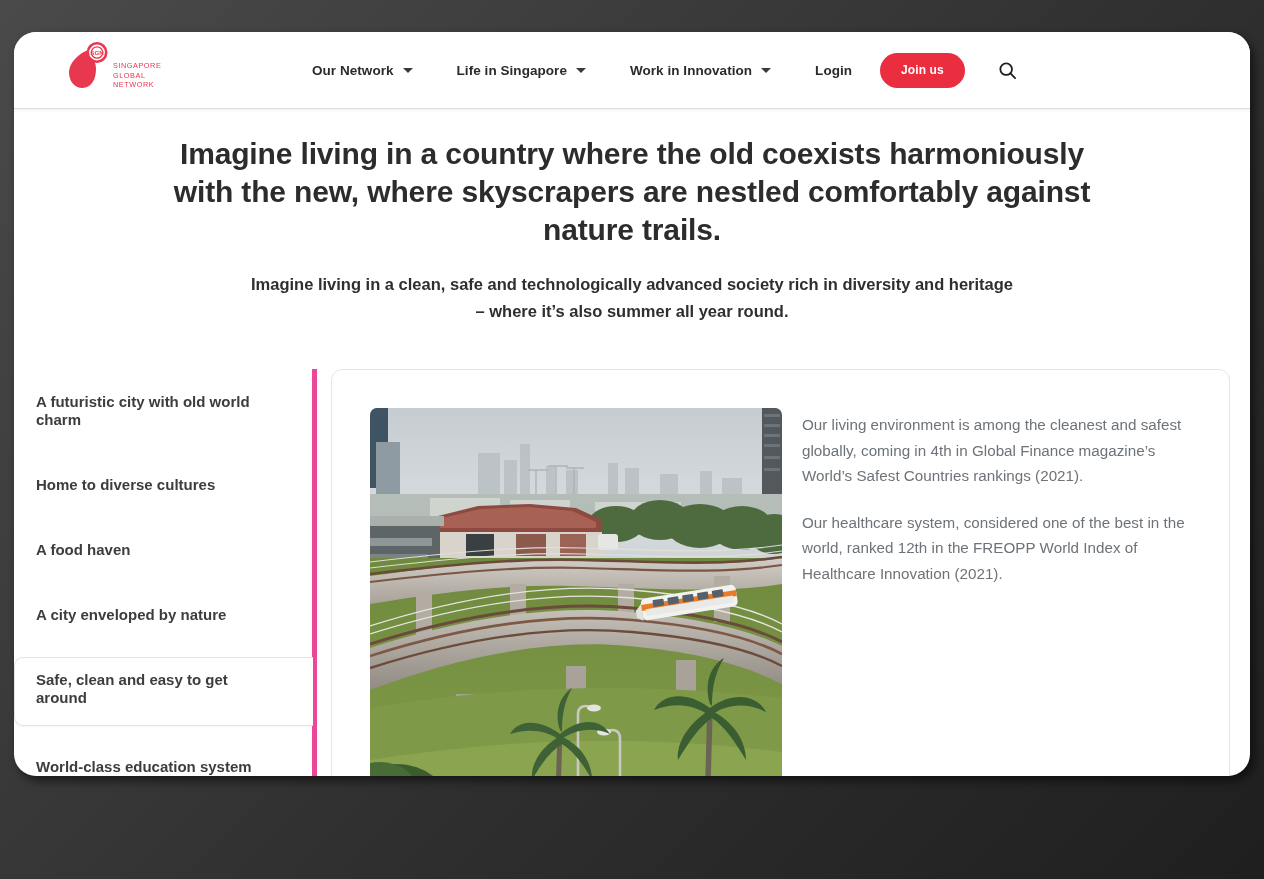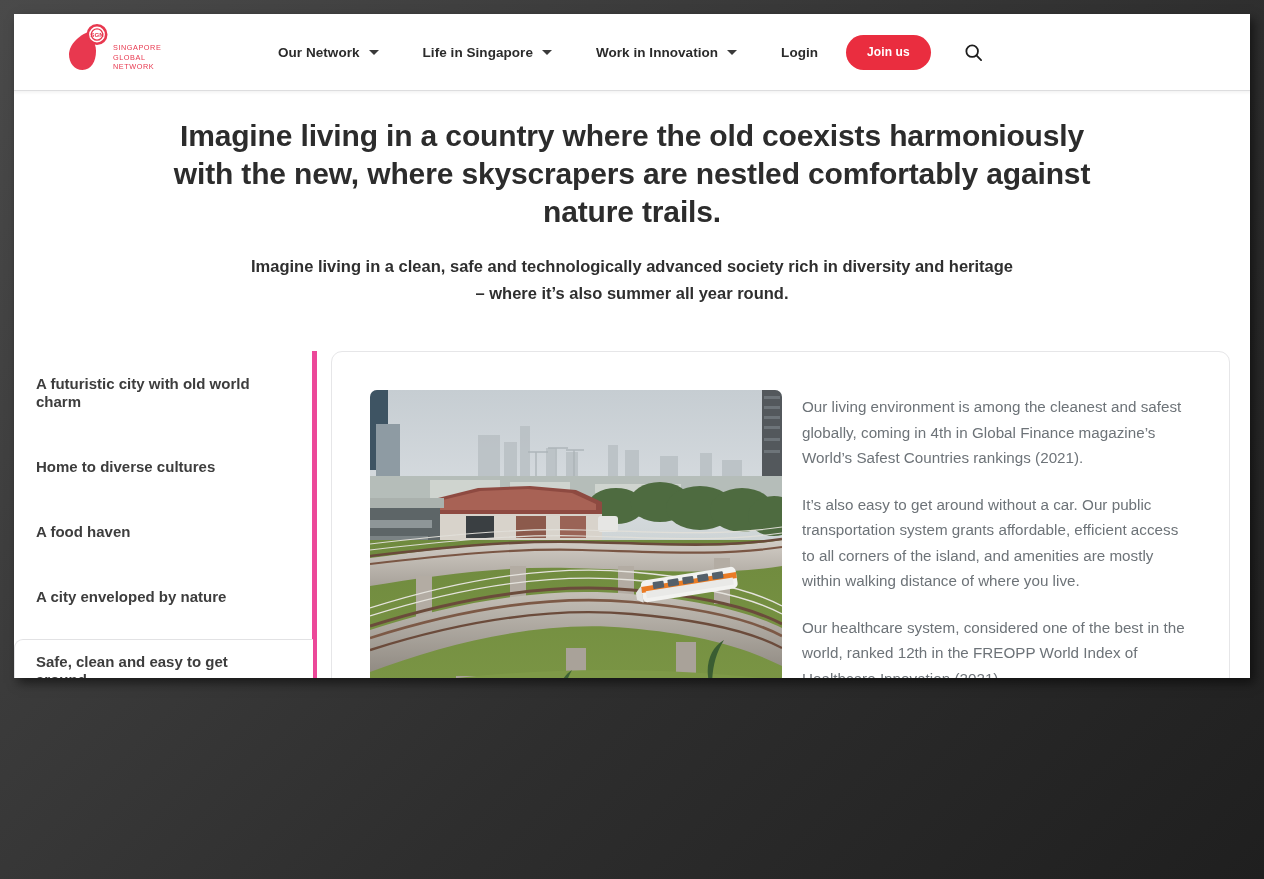--- a/index.html
+++ b/index.html
@@ -16,26 +16,27 @@
   #screen {
     position: relative;
     width: 1264px;
     height: 879px;
     background: linear-gradient(135deg, #4a4a4a 0%, #2e2e2e 60%, #1f1f1f 100%);
   }
 
   #page {
     position: absolute;
     left: 14px;
-    top: 14px;
+    top: 32px;
     width: 1236px;
-    height: 664px;
+    height: 744px;
     background: #ffffff;
     overflow: hidden;
     box-shadow: 4px 5px 10px rgba(0,0,0,0.55);
+    border-radius: 22px;
   }
 
   
   .site-header {
     position: relative;
     height: 77px;
     background: #ffffff;
     border-bottom: 1px solid #e8e8ea;
     display: flex;
     align-items: center;
@@ -65,21 +66,21 @@
     font-size: 7.3px;
     line-height: 9.4px;
     letter-spacing: 0.55px;
     font-weight: 500;
     padding-top: 11px;
   }
 
   .main-nav {
     display: flex;
     align-items: center;
-    margin-left: 62px;
+    margin-left: 96px;
     gap: 0;
   }
   .nav-item {
     display: flex;
     align-items: center;
     gap: 9px;
     padding: 8px 0;
     margin-right: 44px;
     cursor: pointer;
     white-space: nowrap;
@@ -494,21 +495,20 @@
               <ellipse cx="104" cy="410" rx="42" ry="34"></ellipse>
               <ellipse cx="244" cy="424" rx="38" ry="30"></ellipse>
             </g>
 
             <ellipse cx="300" cy="440" rx="14" ry="6" fill="#e8e8e6"></ellipse>
           </svg>
         </figure>
 
         <div class="article">
           <p>Our living environment is among the cleanest and safest globally, coming in 4th in Global Finance magazine’s World’s Safest Countries rankings (2021).</p>
-          <p>It’s also easy to get around without a car. Our public transportation system grants affordable, efficient access to all corners of the island, and amenities are mostly within walking distance of where you live.</p>
           <p>Our healthcare system, considered one of the best in the world, ranked 12th in the FREOPP World Index of Healthcare Innovation (2021).</p>
         </div>
 
       </section>
     </div>
 
   </div>
 </div>
 
 </body></html>

